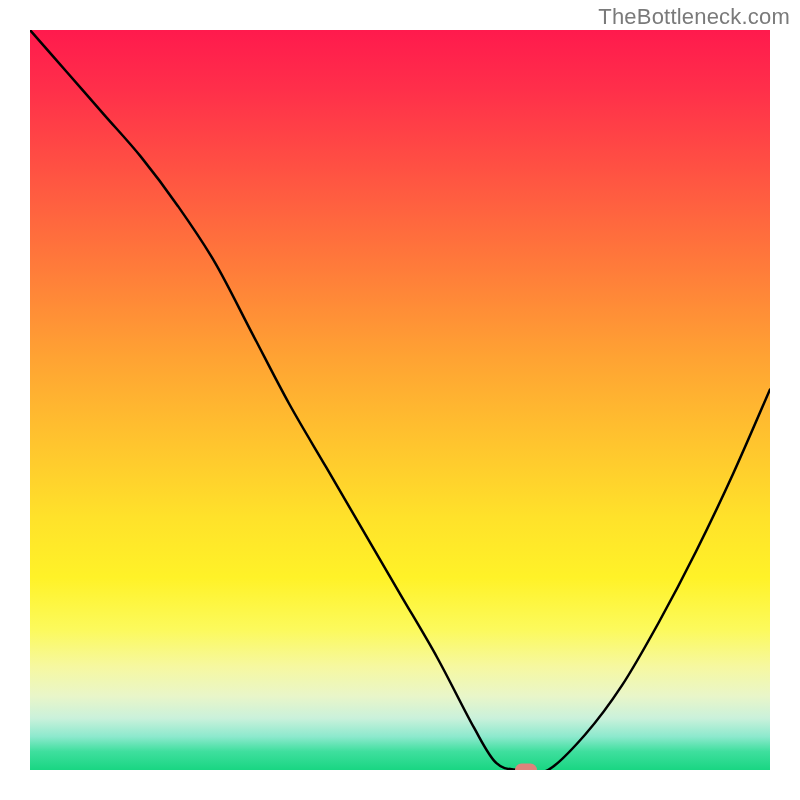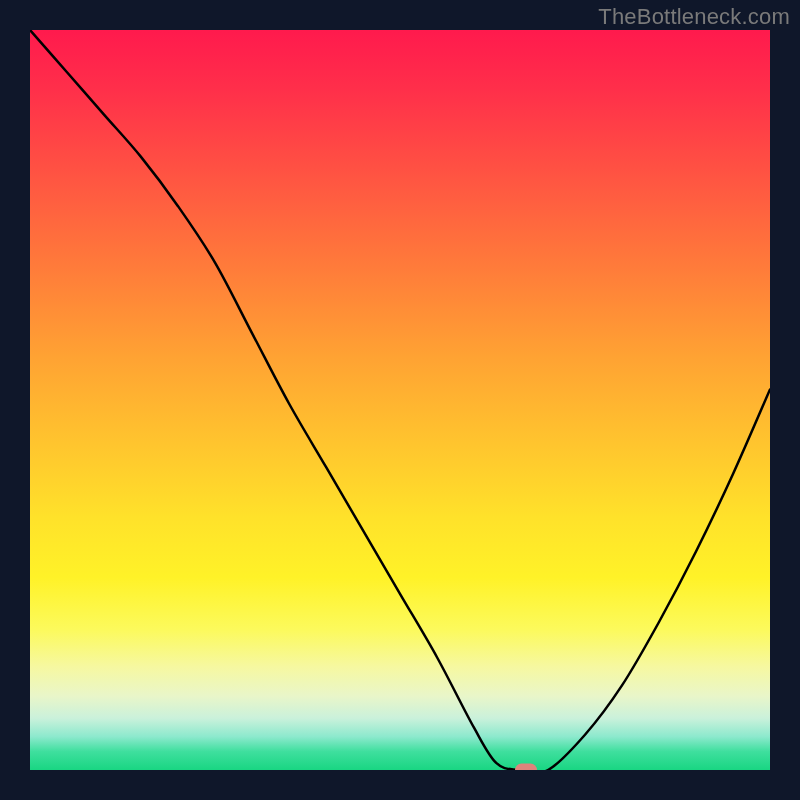--- a/index.html
+++ b/index.html
@@ -8,21 +8,21 @@
     width: 800px;
     height: 800px;
     background: #000;
     overflow: hidden;
     font-family: Arial, Helvetica, sans-serif;
   }
   .frame {
     position: relative;
     width: 800px;
     height: 800px;
-    background: #0f172a;
+    background: #ffffff;
   }
   .watermark {
     position: absolute;
     top: 4px;
     right: 10px;
     color: #7a7a7a;
     font-size: 22px;
     font-weight: 500;
     letter-spacing: 0.2px;
     z-index: 3;

